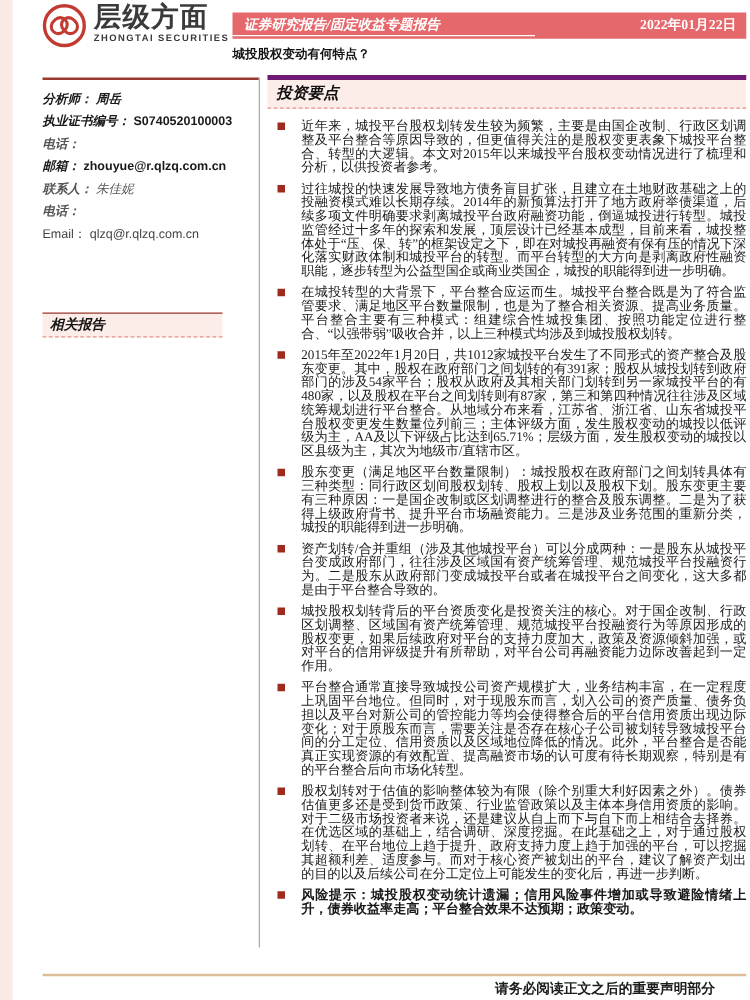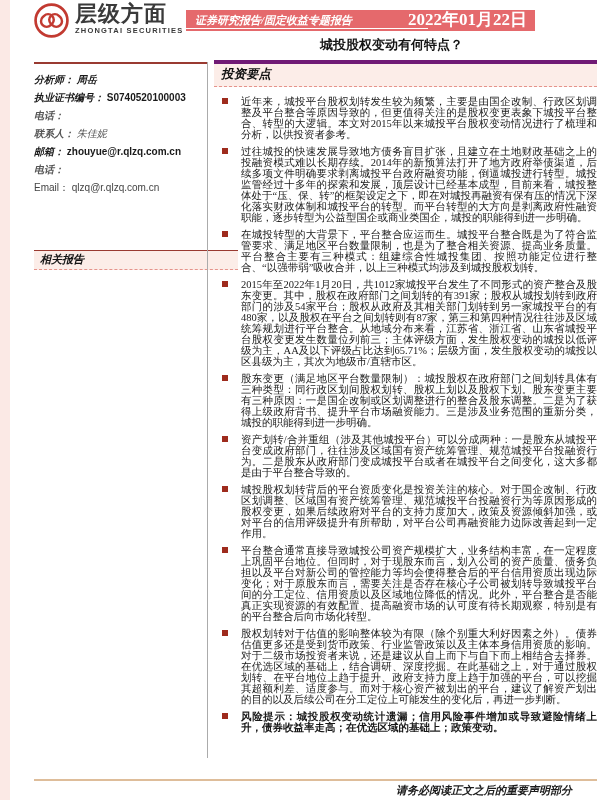--- a/index.html
+++ b/index.html
@@ -8,63 +8,63 @@
 
   .left-stripe{position:absolute;left:0;top:0;width:10px;height:800px;background:#fbe9e5;}
 
   
   .logo-block{position:absolute;left:33px;top:2px;display:flex;align-items:flex-start;}
   .logo-mark{width:37px;height:37px;flex:0 0 auto;}
   .brand-col{margin-left:5px;}
   .brand-cn{font-size:22px;font-weight:bold;color:#3a3a3a;letter-spacing:1px;line-height:24px;font-family:"Liberation Sans",sans-serif;}
   .brand-en{font-size:7.5px;font-weight:bold;color:#3a3a3a;letter-spacing:1.2px;line-height:9px;}
 
-  .red-bar{position:absolute;left:186px;top:10px;width:349px;height:21px;background:#e5696c;}
+  .red-bar{position:absolute;left:186px;top:10px;width:411px;height:21px;background:#e5696c;}
   .red-bar .rtype{position:absolute;left:9px;top:0;line-height:20px;color:#fff;
       font-size:11px;font-weight:bold;font-style:italic;font-family:"Liberation Serif",serif;}
   .red-bar .bar-underline{position:absolute;left:0;bottom:2px;width:242px;height:1.5px;background:#ffffff;}
   .red-bar .rdate{position:absolute;right:8px;top:0;line-height:20px;color:#fff;
-      font-size:17px;font-weight:bold;font-family:"Liberation Serif",serif;}
+      font-size:11px;font-weight:bold;font-family:"Liberation Serif",serif;}
 
-  .doc-title{position:absolute;left:186px;top:36px;width:411px;text-align:center;
-      font-size:13px;font-weight:bold;color:#141414;font-family:Liberation Sans, sans-serif;}
+  .doc-title{position:absolute;left:186px;top:36px;width:411px;text-align:left;
+      font-size:10px;font-weight:bold;color:#141414;font-family:Liberation Sans, sans-serif;}
 
   
   .sidebar{position:absolute;left:34px;top:62px;width:173px;border-top:2px solid #993a31;padding-top:4px;}
   .side-row{margin-top:5px;font-size:10px;line-height:13px;white-space:nowrap;}
   .side-row .lbl{font-family:"Liberation Serif",serif;font-style:italic;font-weight:bold;color:#1a1a1a;margin-top:36px;}
   .side-row .val{font-family:"Liberation Sans",sans-serif;color:#1a1a1a;}
   .side-row.strong .val{font-weight:bold;}
   .side-row.muted .lbl{color:#555;font-weight:bold;}
   .side-row.muted .val{font-family:"Liberation Serif",serif;font-style:italic;color:#555;}
   .side-row.plain .lbl{font-family:"Liberation Sans",sans-serif;font-style:normal;font-weight:normal;color:#444;}
   .side-row.plain .val{color:#444;}
 
-  .related-box{position:absolute;left:34px;top:250px;width:204px;}
+  .related-box{position:absolute;left:34px;top:250px;width:144px;}
   .related-head{border-top:1.5px solid #993a31;background:#fcede8;border-bottom:1.5px dashed #e5938b;
       padding:1px 0 2px 6px;font-size:11px;font-weight:bold;font-style:italic;color:#141414;
       font-family:"Liberation Serif",serif;}
 
   .v-divider{position:absolute;left:207px;top:62px;width:1px;height:696px;background:#ababab;}
 
   
   .main-col{position:absolute;left:214px;top:60px;width:383px;}
   .section-head{border-top:4px solid #701a75;background:#fcede8;border-bottom:1.5px dashed #e5938b;
       padding:2px 0 3px 7px;font-size:12.5px;font-weight:bold;font-style:italic;color:#111;
       font-family:"Liberation Serif",serif;}
   ul.bullets{list-style:none;margin:9px 0 0 0;padding:0;}
   ul.bullets li{position:relative;padding-left:27px;margin-bottom:6px;
       font-family:"Liberation Serif",serif;font-size:10.5px;line-height:11px;
       color:#191919;text-align:justify;}
   ul.bullets li .sq{position:absolute;left:8px;top:2px;width:6px;height:6px;background:#9e2b1d;}
   ul.bullets li.risk{font-weight:bold;}
 
   
   .footer-rule{position:absolute;left:34px;top:779px;width:563px;height:1.5px;background:#debd9a;}
-  .footer-text{position:absolute;right:28px;top:783px;font-size:11px;font-weight:bold;font-style:italic;
+  .footer-text{position:absolute;right:28px;top:783px;font-size:11px;font-weight:bold;
       color:#1c1c1c;font-family:"Liberation Serif",serif;}
 </style>
 </head>
 <body>
 
 <div class="page">
 
   <div class="left-stripe"></div>
 
   <div class="logo-block">
@@ -93,27 +93,27 @@
       <span class="lbl">周岳</span>
     </div>
     <div class="side-row strong">
       <span class="lbl">执业证书编号：</span>
       <span class="val">S0740520100003</span>
     </div>
     <div class="side-row muted">
       <span class="lbl">电话：</span>
       <span class="val"></span>
     </div>
+    <div class="side-row strong">
+      <span class="lbl">邮箱：</span>
+      <span class="val">zhouyue@r.qlzq.com.cn</span>
+    </div>
     <div class="side-row muted">
       <span class="lbl">联系人：</span>
       <span class="val">朱佳妮</span>
-    </div>
-    <div class="side-row strong">
-      <span class="lbl">邮箱：</span>
-      <span class="val">zhouyue@r.qlzq.com.cn</span>
     </div>
     <div class="side-row muted">
       <span class="lbl">电话：</span>
       <span class="val"></span>
     </div>
     <div class="side-row plain">
       <span class="lbl">Email：</span>
       <span class="val">qlzq@r.qlzq.com.cn</span>
     </div>
   </div>
@@ -129,20 +129,20 @@
     <ul class="bullets">
       <li><span class="sq"></span><span>近年来，城投平台股权划转发生较为频繁，主要是由国企改制、行政区划调整及平台整合等原因导致的，但更值得关注的是股权变更表象下城投平台整合、转型的大逻辑。本文对2015年以来城投平台股权变动情况进行了梳理和分析，以供投资者参考。</span></li>
       <li><span class="sq"></span><span>过往城投的快速发展导致地方债务盲目扩张，且建立在土地财政基础之上的投融资模式难以长期存续。2014年的新预算法打开了地方政府举债渠道，后续多项文件明确要求剥离城投平台政府融资功能，倒逼城投进行转型。城投监管经过十多年的探索和发展，顶层设计已经基本成型，目前来看，城投整体处于“压、保、转”的框架设定之下，即在对城投再融资有保有压的情况下深化落实财政体制和城投平台的转型。而平台转型的大方向是剥离政府性融资职能，逐步转型为公益型国企或商业类国企，城投的职能得到进一步明确。</span></li>
       <li><span class="sq"></span><span>在城投转型的大背景下，平台整合应运而生。城投平台整合既是为了符合监管要求、满足地区平台数量限制，也是为了整合相关资源、提高业务质量。平台整合主要有三种模式：组建综合性城投集团、按照功能定位进行整合、“以强带弱”吸收合并，以上三种模式均涉及到城投股权划转。</span></li>
       <li><span class="sq"></span><span>2015年至2022年1月20日，共1012家城投平台发生了不同形式的资产整合及股东变更。其中，股权在政府部门之间划转的有391家；股权从城投划转到政府部门的涉及54家平台；股权从政府及其相关部门划转到另一家城投平台的有480家，以及股权在平台之间划转则有87家，第三和第四种情况往往涉及区域统筹规划进行平台整合。从地域分布来看，江苏省、浙江省、山东省城投平台股权变更发生数量位列前三；主体评级方面，发生股权变动的城投以低评级为主，AA及以下评级占比达到65.71%；层级方面，发生股权变动的城投以区县级为主，其次为地级市/直辖市区。</span></li>
       <li><span class="sq"></span><span>股东变更（满足地区平台数量限制）：城投股权在政府部门之间划转具体有三种类型：同行政区划间股权划转、股权上划以及股权下划。股东变更主要有三种原因：一是国企改制或区划调整进行的整合及股东调整。二是为了获得上级政府背书、提升平台市场融资能力。三是涉及业务范围的重新分类，城投的职能得到进一步明确。</span></li>
       <li><span class="sq"></span><span>资产划转/合并重组（涉及其他城投平台）可以分成两种：一是股东从城投平台变成政府部门，往往涉及区域国有资产统筹管理、规范城投平台投融资行为。二是股东从政府部门变成城投平台或者在城投平台之间变化，这大多都是由于平台整合导致的。</span></li>
       <li><span class="sq"></span><span>城投股权划转背后的平台资质变化是投资关注的核心。对于国企改制、行政区划调整、区域国有资产统筹管理、规范城投平台投融资行为等原因形成的股权变更，如果后续政府对平台的支持力度加大，政策及资源倾斜加强，或对平台的信用评级提升有所帮助，对平台公司再融资能力边际改善起到一定作用。</span></li>
       <li><span class="sq"></span><span>平台整合通常直接导致城投公司资产规模扩大，业务结构丰富，在一定程度上巩固平台地位。但同时，对于现股东而言，划入公司的资产质量、债务负担以及平台对新公司的管控能力等均会使得整合后的平台信用资质出现边际变化；对于原股东而言，需要关注是否存在核心子公司被划转导致城投平台间的分工定位、信用资质以及区域地位降低的情况。此外，平台整合是否能真正实现资源的有效配置、提高融资市场的认可度有待长期观察，特别是有的平台整合后向市场化转型。</span></li>
       <li><span class="sq"></span><span>股权划转对于估值的影响整体较为有限（除个别重大利好因素之外）。债券估值更多还是受到货币政策、行业监管政策以及主体本身信用资质的影响。对于二级市场投资者来说，还是建议从自上而下与自下而上相结合去择券。在优选区域的基础上，结合调研、深度挖掘。在此基础之上，对于通过股权划转、在平台地位上趋于提升、政府支持力度上趋于加强的平台，可以挖掘其超额利差、适度参与。而对于核心资产被划出的平台，建议了解资产划出的目的以及后续公司在分工定位上可能发生的变化后，再进一步判断。</span></li>
-      <li class="risk"><span class="sq"></span><span>风险提示：城投股权变动统计遗漏；信用风险事件增加或导致避险情绪上升，债券收益率走高；在优选区域的基础上；政策变动。</span></li>
+      <li class="risk"><span class="sq"></span><span>风险提示：城投股权变动统计遗漏；信用风险事件增加或导致避险情绪上升，债券收益率走高；平台整合效果不达预期；政策变动。</span></li>
     </ul>
   </div>
 
   <div class="footer-rule"></div>
   <div class="footer-text">请务必阅读正文之后的重要声明部分</div>
 
 </div>
 
 </body></html>

